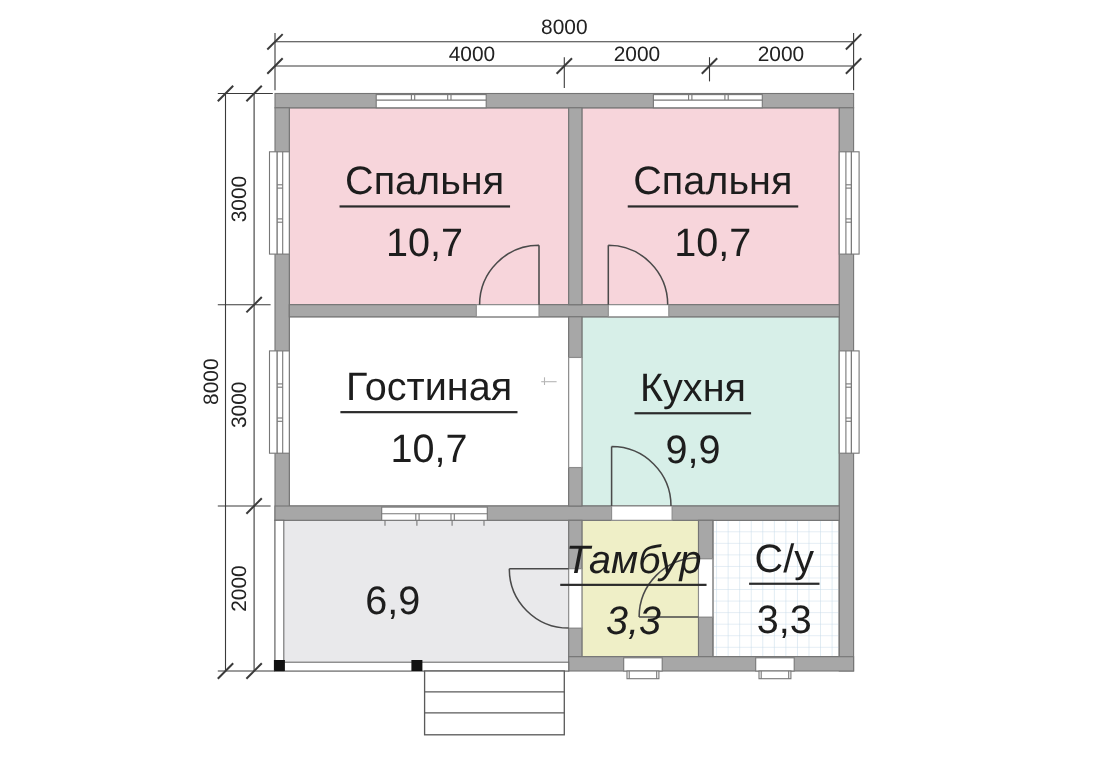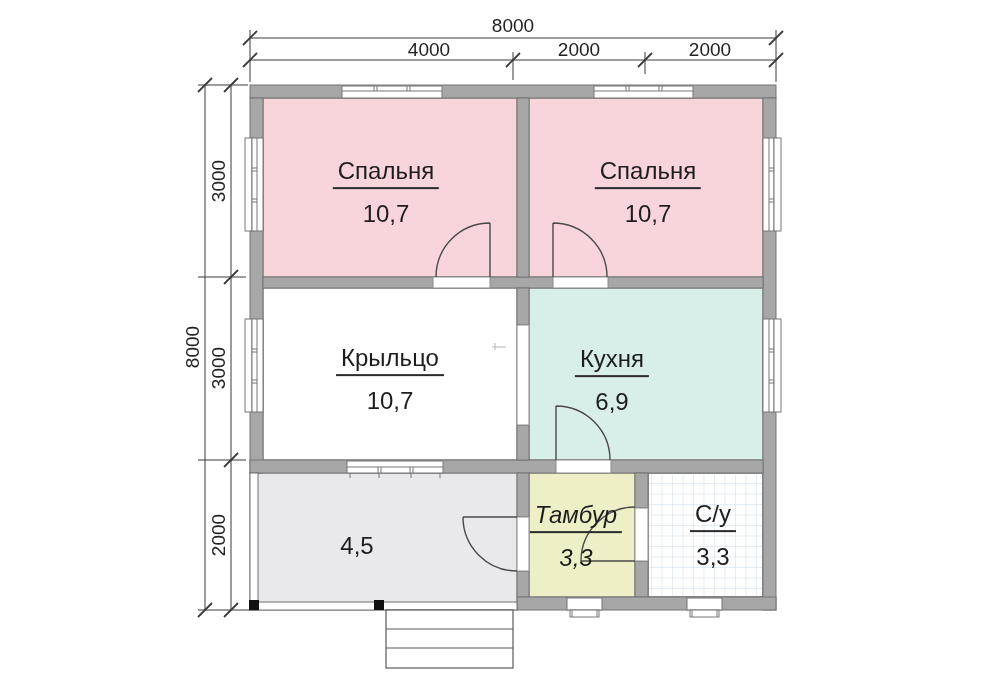--- a/index.html
+++ b/index.html
@@ -1,20 +1,20 @@
 <!DOCTYPE html>
 <html><head>
 <meta charset="utf-8">
 <style>
   html,body{margin:0;padding:0;background:#ffffff;}
   #canvas{position:relative;width:1000px;height:699px;background:#ffffff;overflow:hidden;
           font-family:"Liberation Sans", sans-serif;}
   #plan-svg{position:absolute;left:0;top:0;}
   .room-label{position:absolute;transform:translate(-50%,-50%);text-align:center;
-              color:#1d1d1d;font-size:24px;line-height:1.12;white-space:nowrap;}
+              color:#1d1d1d;font-size:36px;line-height:1.12;white-space:nowrap;}
   .room-label .name{display:inline-block;border-bottom:2px solid #2b2b2b;padding:0 5px 2px;}
   .room-label .area{margin-top:12px;}
   .dim-label{position:absolute;transform:translate(-50%,-50%);color:#222;font-size:19px;white-space:nowrap;}
   .dim-label.vert{transform:translate(-50%,-50%) rotate(-90deg);}
 </style>
 </head>
 <body>
 
 <div id="canvas">
 
@@ -202,29 +202,29 @@
 
   <div class="room-label" style="left:386px;top:193px;">
     <div class="name">Спальня</div>
     <div class="area">10,7</div>
   </div>
   <div class="room-label" style="left:648px;top:193px;">
     <div class="name">Спальня</div>
     <div class="area">10,7</div>
   </div>
   <div class="room-label" style="left:390px;top:380px;">
-    <div class="name">Крыльцо</div>
+    <div class="name">Гостиная</div>
     <div class="area">10,7</div>
   </div>
-  <div class="room-label" style="left:612px;top:381px;">
+  <div class="room-label" style="left:630px;top:381px;">
     <div class="name">Кухня</div>
+    <div class="area">9,9</div>
+  </div>
+  <div class="room-label" style="left:357px;top:540px;">
     <div class="area">6,9</div>
-  </div>
-  <div class="room-label" style="left:357px;top:540px;">
-    <div class="area">4,5</div>
   </div>
   <div class="room-label" style="left:576px;top:537px;font-style:italic;">
     <div class="name">Тамбур</div>
     <div class="area">3,3</div>
   </div>
   <div class="room-label" style="left:713px;top:536px;">
     <div class="name">С/у</div>
     <div class="area">3,3</div>
   </div>
 

